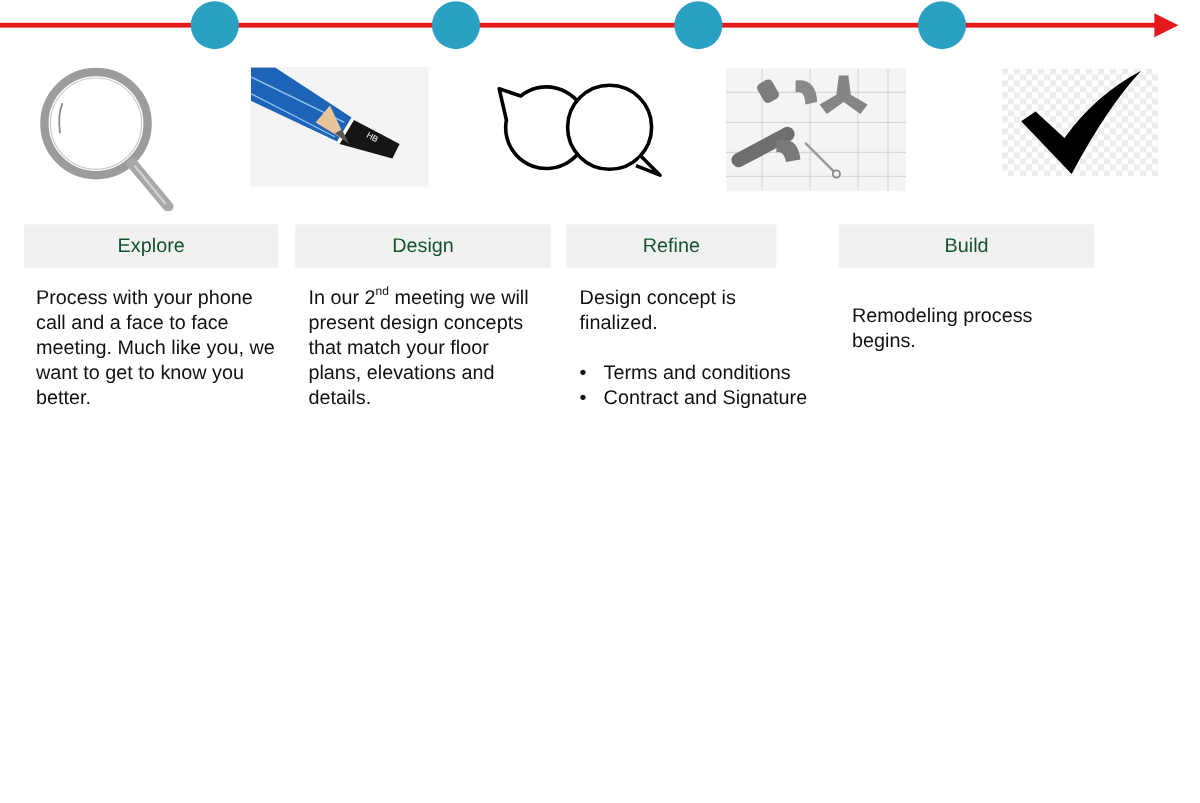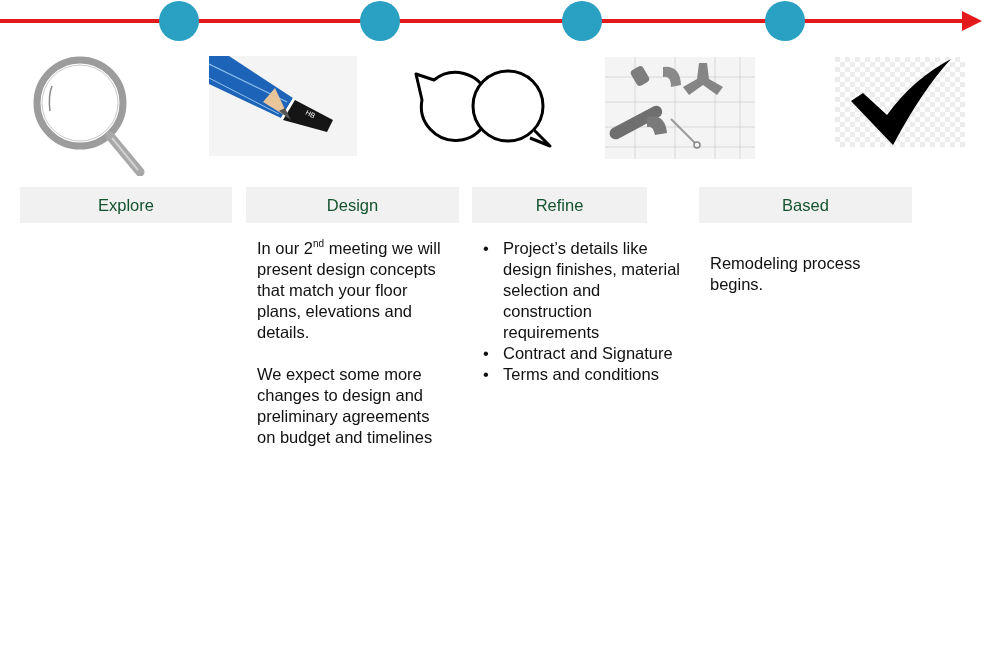--- a/index.html
+++ b/index.html
@@ -104,34 +104,34 @@
 <div class="abs header-box" style="left:20px; width:212px;">
     <span>Explore</span>
   </div>
 <div class="abs header-box" style="left:246px; width:213px;">
     <span>Design</span>
   </div>
 <div class="abs header-box" style="left:472px; width:175px;">
     <span>Refine</span>
   </div>
 <div class="abs header-box" style="left:699px; width:213px;">
-    <span>Based</span>
+    <span>Build</span>
   </div>
 
 <div class="abs col-text" style="left:30px; width:200px;">
+  <p>Process with your phone call and a face to face meeting.  Much like you, we want to get to know you better.</p>
 </div>
 
 <div class="abs col-text" style="left:257px; width:195px;">
   <p><span>In our 2</span><sup>nd</sup><span> meeting we will present design concepts that match your floor plans, elevations and details.</span></p>
-  <p>We expect some more changes to design and preliminary agreements on budget and timelines</p>
 </div>
 
 <div class="abs col-text" style="left:483px; width:200px;">
+  <p style="width:150px;">Design concept is finalized.</p>
   <ul>
-    <li>Project’s details like design finishes, material selection and construction requirements</li>
+    <li>Terms and conditions</li>
     <li>Contract and Signature</li>
-    <li>Terms and conditions</li>
   </ul>
 </div>
 
 <div class="abs col-text" style="left:710px; width:200px;">
   <p style="width:170px;margin-top:15px;">Remodeling process begins.</p>
 </div>
 
 </body></html>

